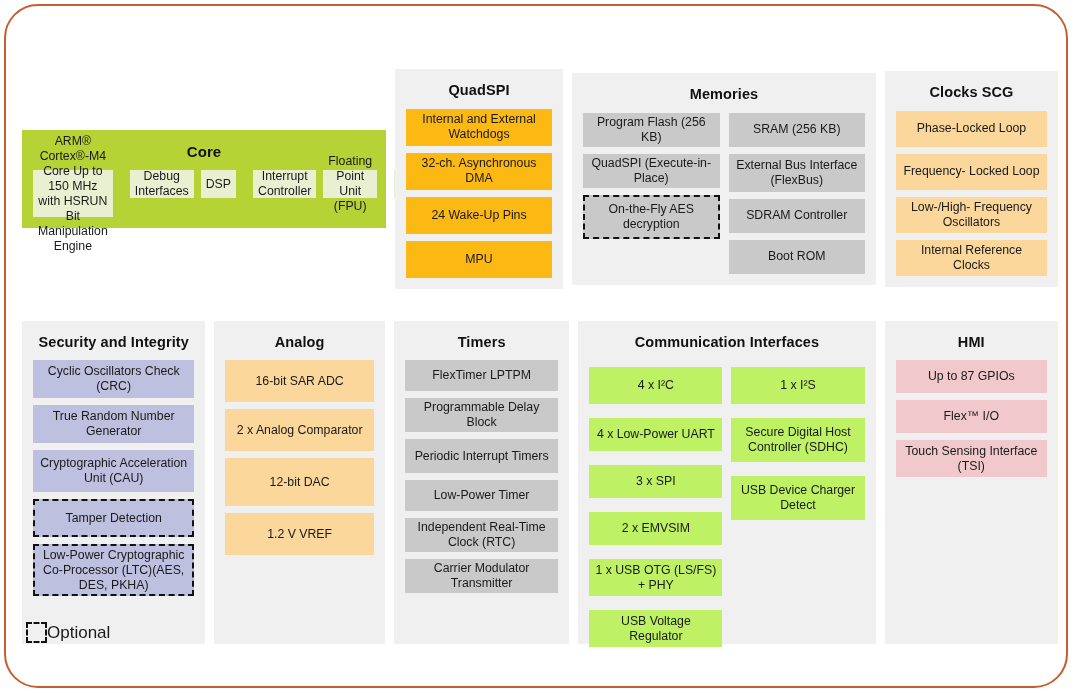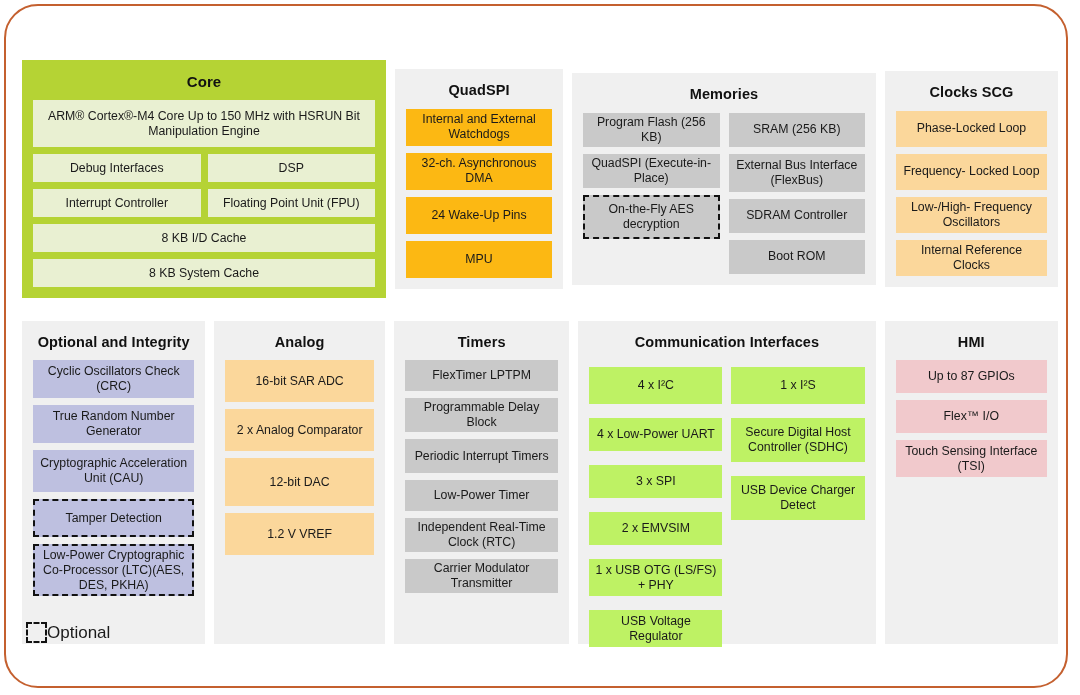--- a/index.html
+++ b/index.html
@@ -84,21 +84,21 @@
 
   .c-green  { background: #E9F0D2; }
   .c-amber  { background: #FCB813; }
   .c-gray   { background: #C9C9C9; }
   .c-peach  { background: #FBD79B; }
   .c-purple { background: #BEC0E0; }
   .c-blue   { background: #bef264; margin-top: 7px; }
   .c-pink   { background: #F1C9CC; }
 
   
-  .core-stack { display: flex; flex-direction: column; gap: 7px; }
+  .core-stack { display: flex; flex-direction: row; gap: 17px; }
   .core-pair { display: flex; gap: 7px; }
   .core-pair > .tile { flex: 1 1 0; }
 
   
   .stack { display: flex; flex-direction: column; gap: 7px; }
   .cols { display: flex; gap: 9px; }
   .cols > .stack { flex: 1 1 0; }
 
   
   #legend {
@@ -180,21 +180,21 @@
         <div class="tile c-peach" style="height:36px">Frequency- Locked Loop</div>
         <div class="tile c-peach" style="height:36px">Low-/High- Frequency Oscillators</div>
         <div class="tile c-peach" style="height:36px">Internal Reference Clocks</div>
       </div>
     </div>
   </div>
 
   <div class="row row-bottom">
 
     <div class="panel" style="width:185px">
-      <div class="panel-title">Optional and Integrity</div>
+      <div class="panel-title">Security and Integrity</div>
       <div class="stack">
         <div class="tile c-purple" style="height:38px">Cyclic Oscillators Check (CRC)</div>
         <div class="tile c-purple" style="height:38px">True Random Number Generator</div>
         <div class="tile c-purple" style="height:42px">Cryptographic Acceleration Unit (CAU)</div>
         <div class="tile c-purple dashed" style="height:38px">Tamper Detection</div>
         <div class="tile c-purple dashed" style="height:52px">Low-Power Cryptographic Co-Processor (LTC)(AES, DES, PKHA)</div>
       </div>
     </div>
 
     <div class="panel" style="width:172px">

